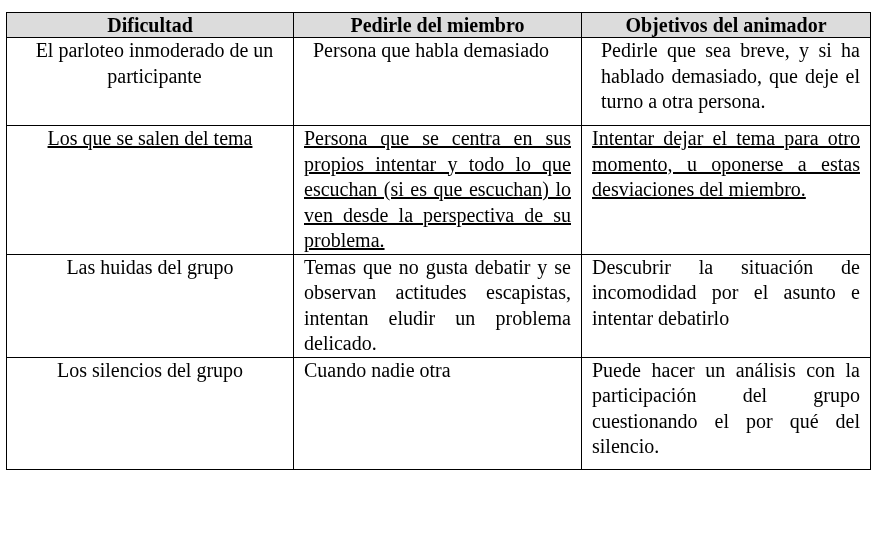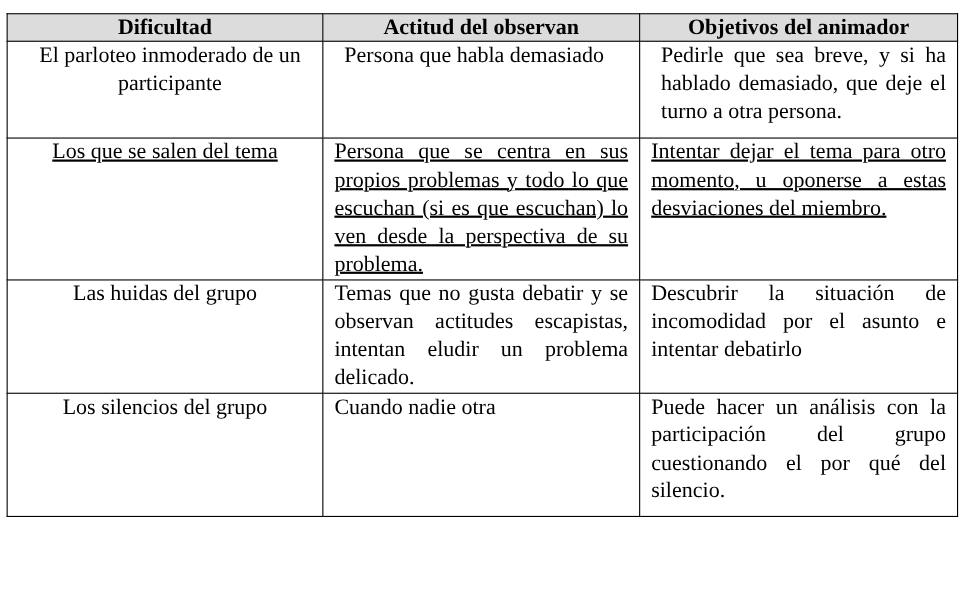--- a/index.html
+++ b/index.html
@@ -61,33 +61,33 @@
 
 <table class="doc-table">
   <colgroup>
     <col class="c1">
       <col class="c2">
       <col class="c3">
   </colgroup>
   <thead>
     <tr>
       <th>Dificultad</th>
-      <th>Actitud del observan</th>
+      <th>Pedirle del miembro</th>
       <th>Objetivos del animador</th>
     </tr>
   </thead>
   <tbody>
     <tr class="r2">
       <td class="dif">El parloteo inmoderado de un participante</td>
       <td class="just">Persona que habla demasiado</td>
       <td class="just">Pedirle que sea breve, y si ha hablado demasiado, que deje el turno a otra persona.</td>
     </tr>
     <tr class="r3">
       <td class="dif">Los que se salen del tema</td>
-      <td class="just">Persona que se centra en sus propios problemas y todo lo que escuchan (si es que escuchan) lo ven desde la perspectiva de su problema.</td>
+      <td class="just">Persona que se centra en sus propios intentar y todo lo que escuchan (si es que escuchan) lo ven desde la perspectiva de su problema.</td>
       <td class="just">Intentar dejar el tema para otro momento, u oponerse a estas desviaciones del miembro.</td>
     </tr>
     <tr class="r4">
       <td class="dif">Las huidas del grupo</td>
       <td class="just">Temas que no gusta debatir y se observan actitudes escapistas, intentan eludir un problema delicado.</td>
       <td class="just">Descubrir la situación de incomodidad por el asunto e intentar debatirlo</td>
     </tr>
     <tr class="r5">
       <td class="dif">Los silencios del grupo</td>
       <td class="just">Cuando nadie otra</td>

